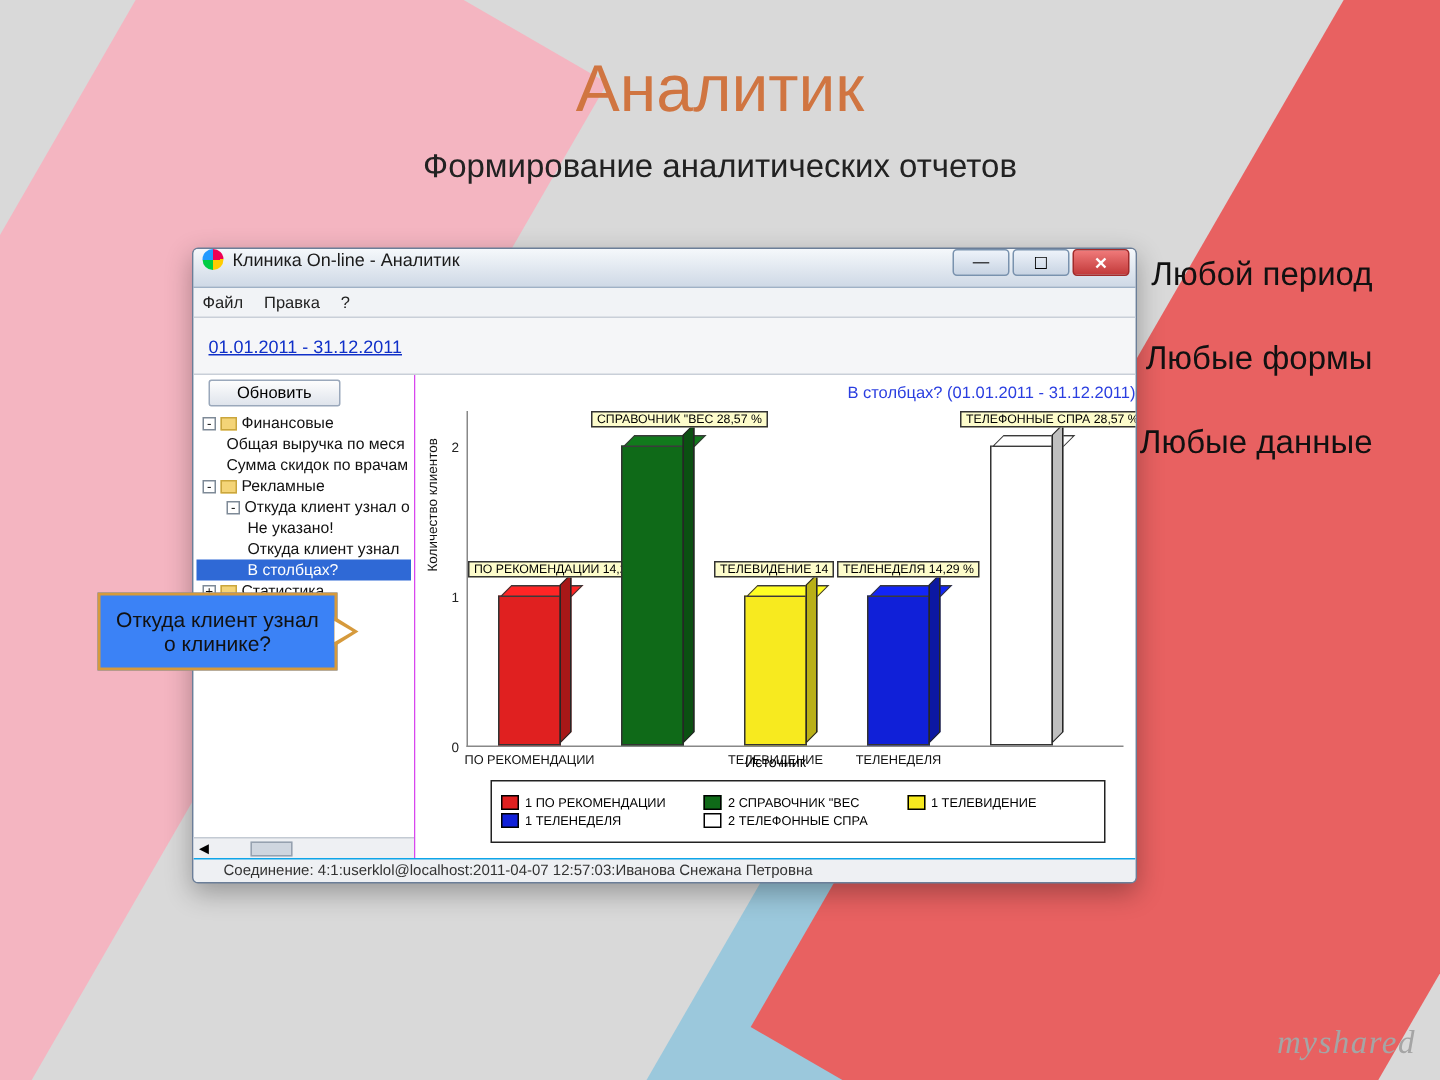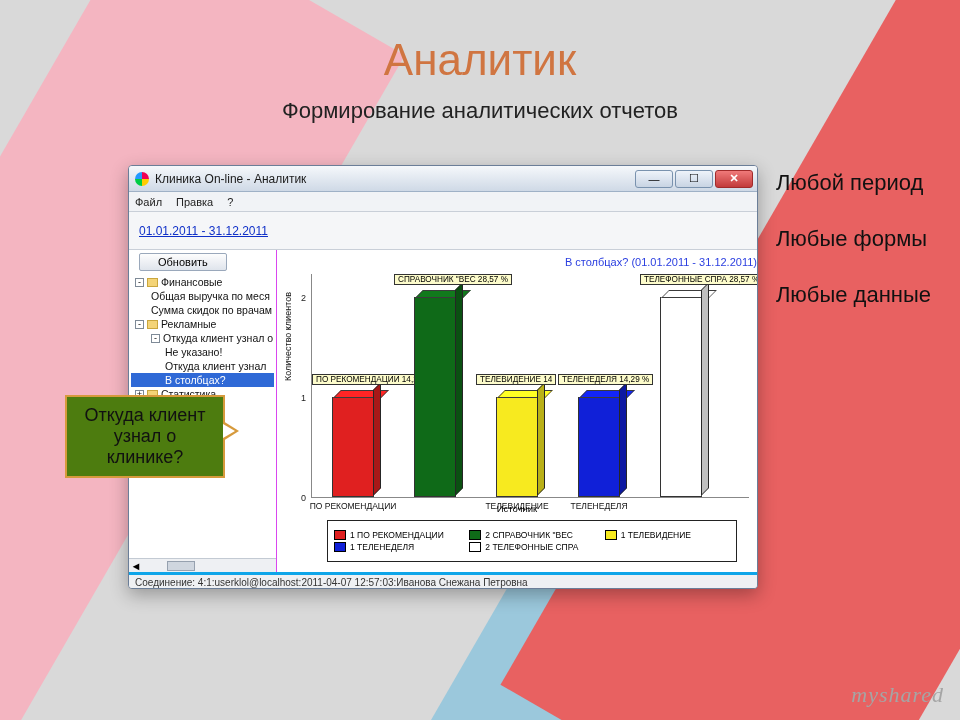--- a/index.html
+++ b/index.html
@@ -12,44 +12,44 @@
   
   .bg-stripe { position: absolute; }
   .stripe-pink-top { left:-100px; top:-80px; width:300px; height:900px; background:#f4b5c1; transform: rotate(30deg); }
   .stripe-red-bot  { right:-120px; bottom:-120px; width:380px; height:900px; background:#e86161; transform: rotate(30deg); }
   .stripe-blue-br  { right:240px; bottom:-260px; width:220px; height:700px; background:#9bc8dc; transform: rotate(30deg); }
 
   .slide-title { position:absolute; top:35px; width:100%; text-align:center;
     font-size:44px; color:#d07541; font-family:Liberation Sans, sans-serif; }
   .slide-sub { position:absolute; top:98px; width:100%; text-align:center;
     font-size:22px; color:#222; }
-  .side-captions { position:absolute; right:29px; top:170px; text-align:left; }
+  .side-captions { position:absolute; right:45px; top:170px; text-align:right; }
   .side-captions div { font-size:22px; color:#111; margin-bottom:30px; }
   .watermark { position:absolute; right:16px; bottom:12px; color:#a5a5a5;
     font-size:22px; letter-spacing:1px; font-style:italic; font-family:Georgia,serif;}
 
   
   .callout { position:absolute; left:65px; top:395px; width:160px;
-    background:#4d7c0f; border:2px solid #d69a3c; padding:8px 10px;
-    font-size:18px; text-align:center; color:#111; z-index:6;}
+    background:#3b82f6; border:2px solid #d69a3c; padding:8px 10px;
+    font-size:14px; text-align:center; color:#111; z-index:6;}
   .callout-arrow { position:absolute; right:-16px; top:30%;
     width:0;height:0;border-top:10px solid transparent;border-bottom:10px solid transparent;
     border-left:16px solid #d69a3c;}
   .callout-arrow::after{content:"";position:absolute;left:-16px;top:-7px;
     width:0;height:0;border-top:7px solid transparent;border-bottom:7px solid transparent;
     border-left:12px solid #fff;}
 
   
   .appwin {
     position:absolute; left:128px; top:165px; width:630px; height:424px;
     background:#e9edf2; border:1px solid #6b7e98; border-radius:4px;
     box-shadow:0 6px 18px rgba(0,0,0,.3); overflow:hidden; font-size:11px;
   }
   .titlebar { height:26px; background:linear-gradient(#f5f8fb,#cfd9e6);
-    border-bottom:1px solid #9fb1c6; display:flex; align-items:center;
+    border-bottom:1px solid #9fb1c6; display:flex; align-items:flex-start;
     padding:0 4px 0 6px; }
   .winicon{width:14px;height:14px;
     background:conic-gradient(#e05 0 25%,#fc0 0 50%,#0c4 0 75%,#29f 0 100%);
     border-radius:50%; margin-right:6px;}
   .titletxt{color:#1b1b1b;font-size:12px;flex:1;}
   .winbtns{display:flex;gap:2px;}
   .winbtn{width:38px;height:18px;border-radius:3px;display:flex;
     align-items:center;justify-content:center;border:1px solid #7992ae;
     background:linear-gradient(#eef3fa,#c8d4e3);cursor:default;}
   .winbtn.close{background:linear-gradient(#f07a7a,#c23a3a);border-color:#a12a2a;color:#fff;font-weight:bold;}
@@ -93,22 +93,22 @@
   .cat{position:absolute;bottom:-14px;font-size:8.5px;color:#111;text-align:center;width:90px;}
   .annot{position:absolute;background:#fdfccb;border:1px solid #333;padding:0 3px;
     font-size:8.2px;white-space:nowrap;}
   .xlabel{position:absolute;left:0;right:0;bottom:58px;text-align:center;font-size:9.5px;}
   .legend{position:absolute;left:50px;right:20px;bottom:10px;height:42px;
     border:1px solid #222;padding:4px 6px;font-size:8.5px;
     display:grid;grid-template-columns:1fr 1fr 1fr;gap:2px 10px;align-content:center;}
   .lg{display:flex;align-items:center;gap:4px;white-space:nowrap;}
   .sw{width:12px;height:10px;border:1px solid #000;flex:none;}
 
-  .status{height:18px;border-top:3px solid #0ea5e9;background:#eef0f3;
-    font-size:10px;color:#333;padding:2px 6px;white-space:nowrap;overflow:hidden;}
+  .status{height:18px;border-top:1px solid #0ea5e9;background:#eef0f3;
+    font-size:10px;color:#333;padding:2px 20px;white-space:nowrap;overflow:hidden;}
 </style>
 </head>
 <body>
 
 <div class="bg-stripe stripe-pink-top"></div>
 <div class="bg-stripe stripe-blue-br"></div>
 <div class="bg-stripe stripe-red-bot"></div>
 
 <div class="slide-title">Аналитик</div>
 <div class="slide-sub">Формирование аналитических отчетов</div>

